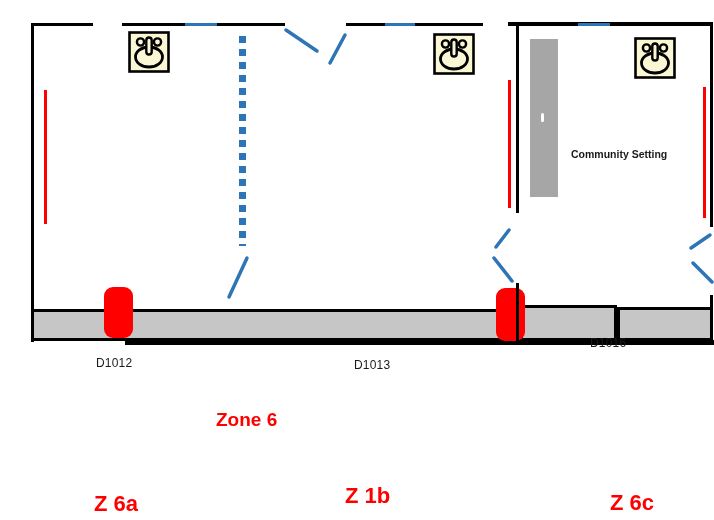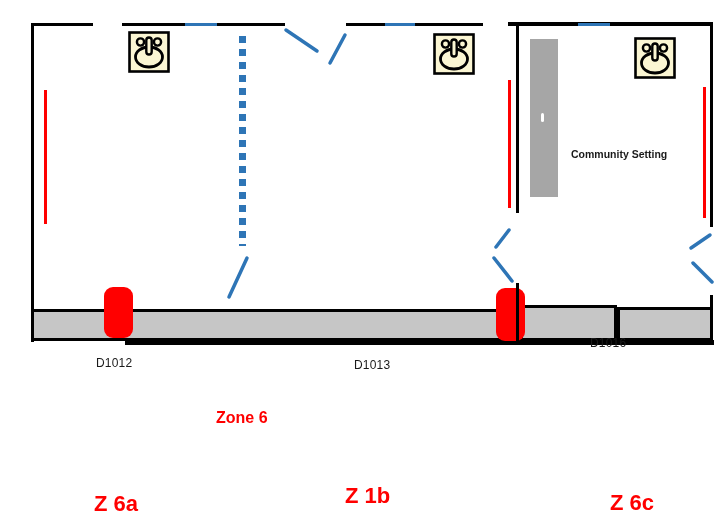--- a/index.html
+++ b/index.html
@@ -13,21 +13,21 @@
     border-top:3px solid var(--wall,#000);border-bottom:3px solid var(--wall,#000);box-sizing:border-box;}
   .corridor-box{position:absolute;background:var(--corridor_gray,#C6C6C6);
     border:3px solid var(--wall,#000);box-sizing:border-box;}
   .partition-dotted{position:absolute;width:7px;
     background:repeating-linear-gradient(to bottom,var(--accent_blue,#2E75B6) 0 7px,transparent 7px 13px);}
   .pillar{position:absolute;background:var(--pillar_gray,#A6A6A6);}
   .pillar-mark{position:absolute;background:#ffffff;border-radius:2px;}
   .lbl{position:absolute;white-space:nowrap;color:var(--label_black,#1A1A1A);}
   .lbl-door{font-size:12px;letter-spacing:0.2px;}
   .lbl-zone{color:var(--accent_red,#FF0000);font-weight:bold;}
-  .lbl-zone-main{font-size:16px;}
+  .lbl-zone-main{font-size:19px;}
   .lbl-zone-sub{font-size:22px;}
   .lbl-community{font-size:10.5px;font-weight:600;}
   svg.overlay{position:absolute;left:0;top:0;pointer-events:none;}
   .sink{position:absolute;width:42px;height:42px;}
 </style>
 </head>
 <body>
 
 <div id="plan">
 

